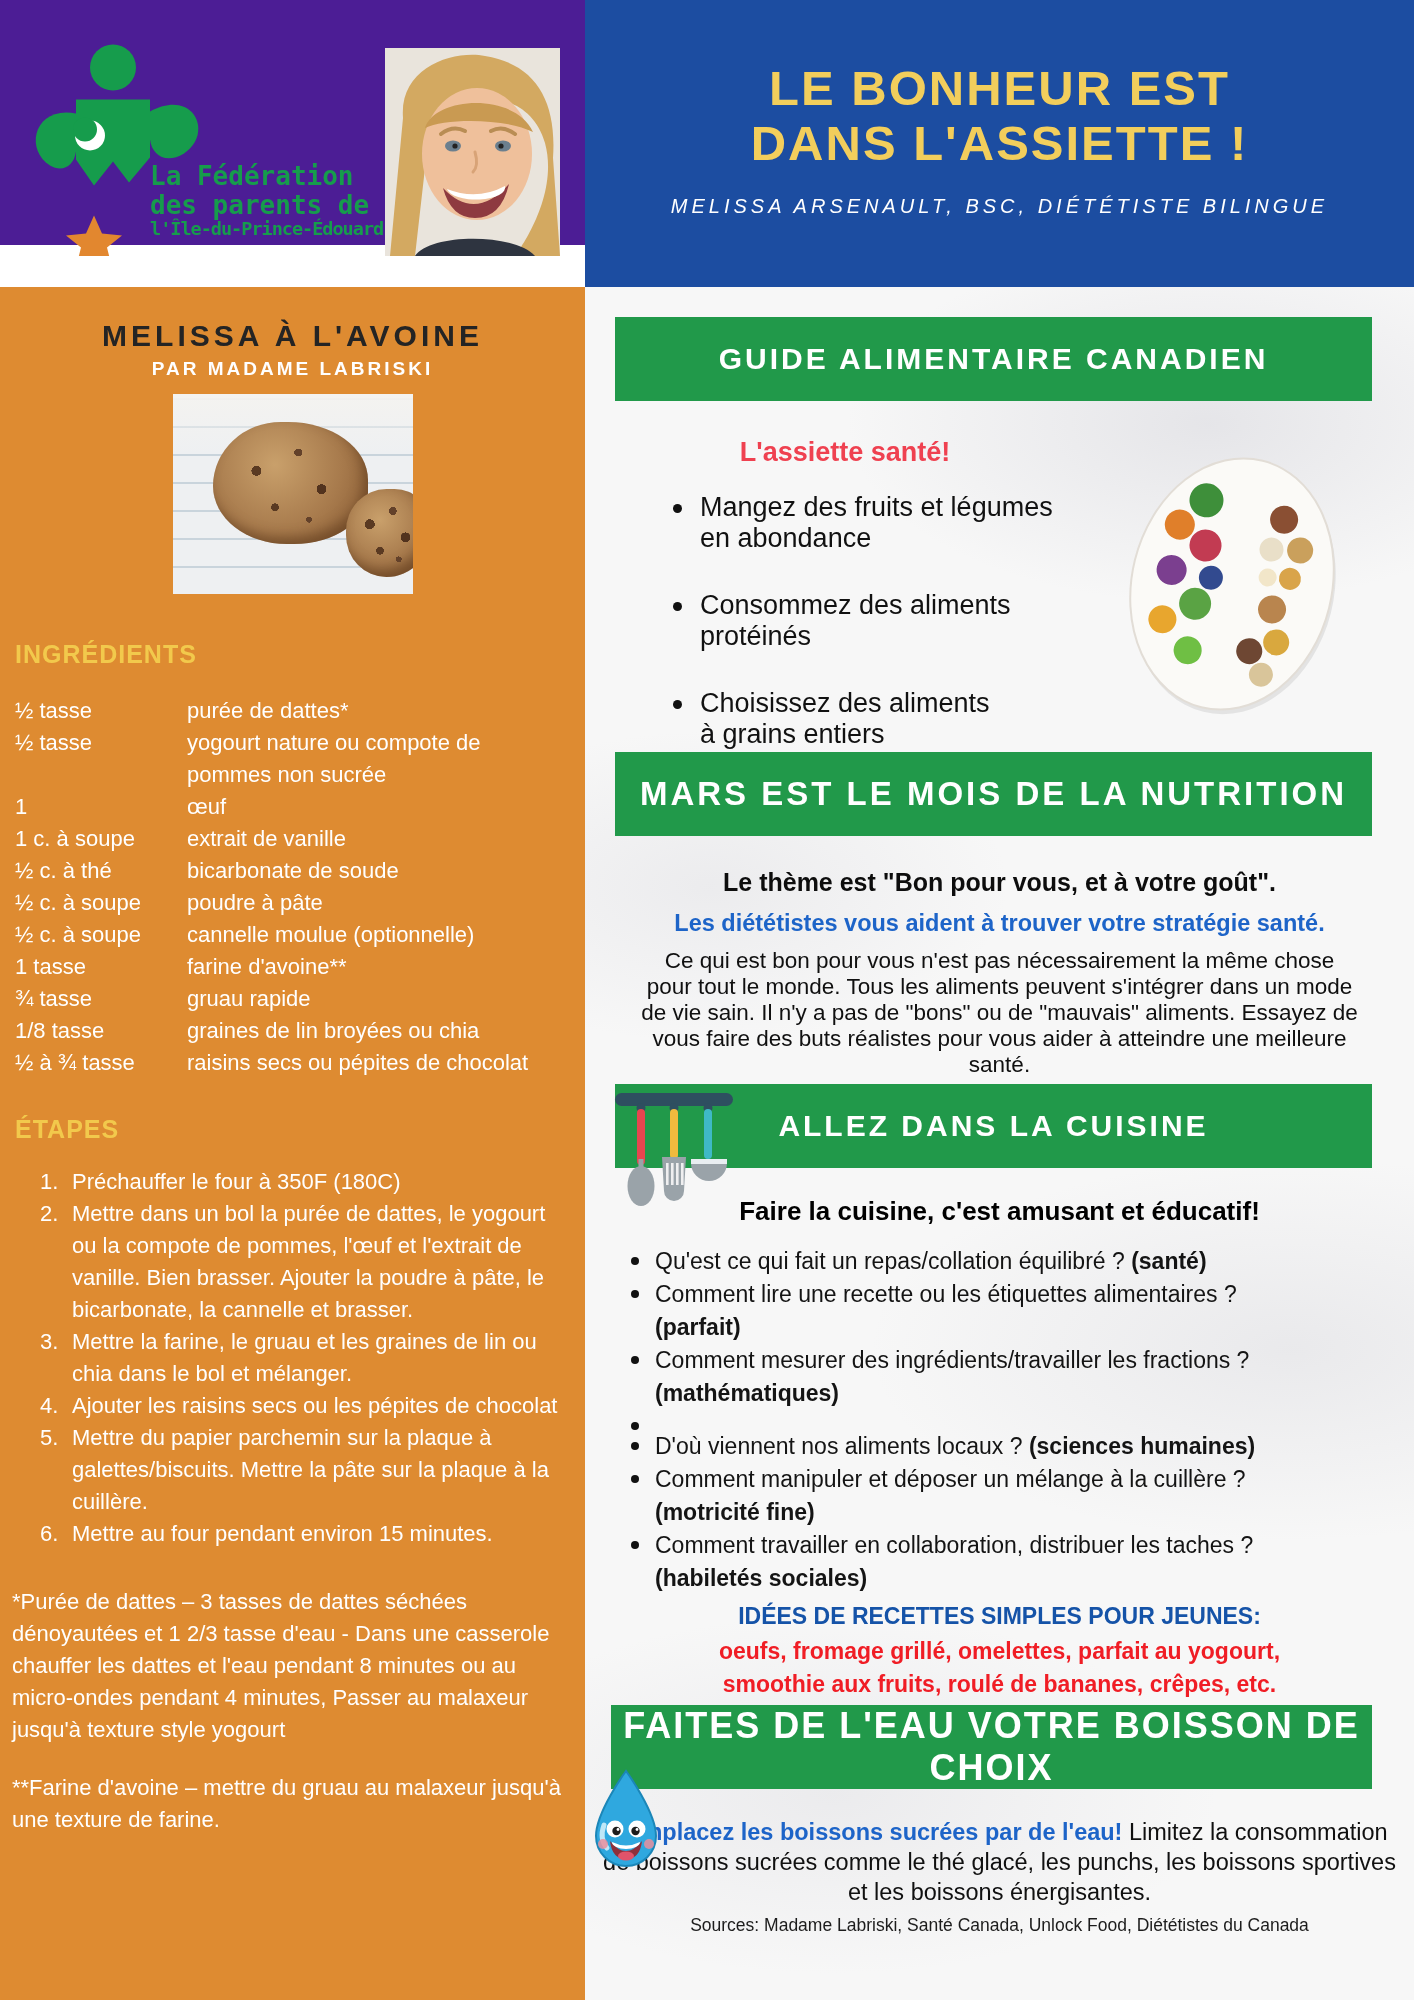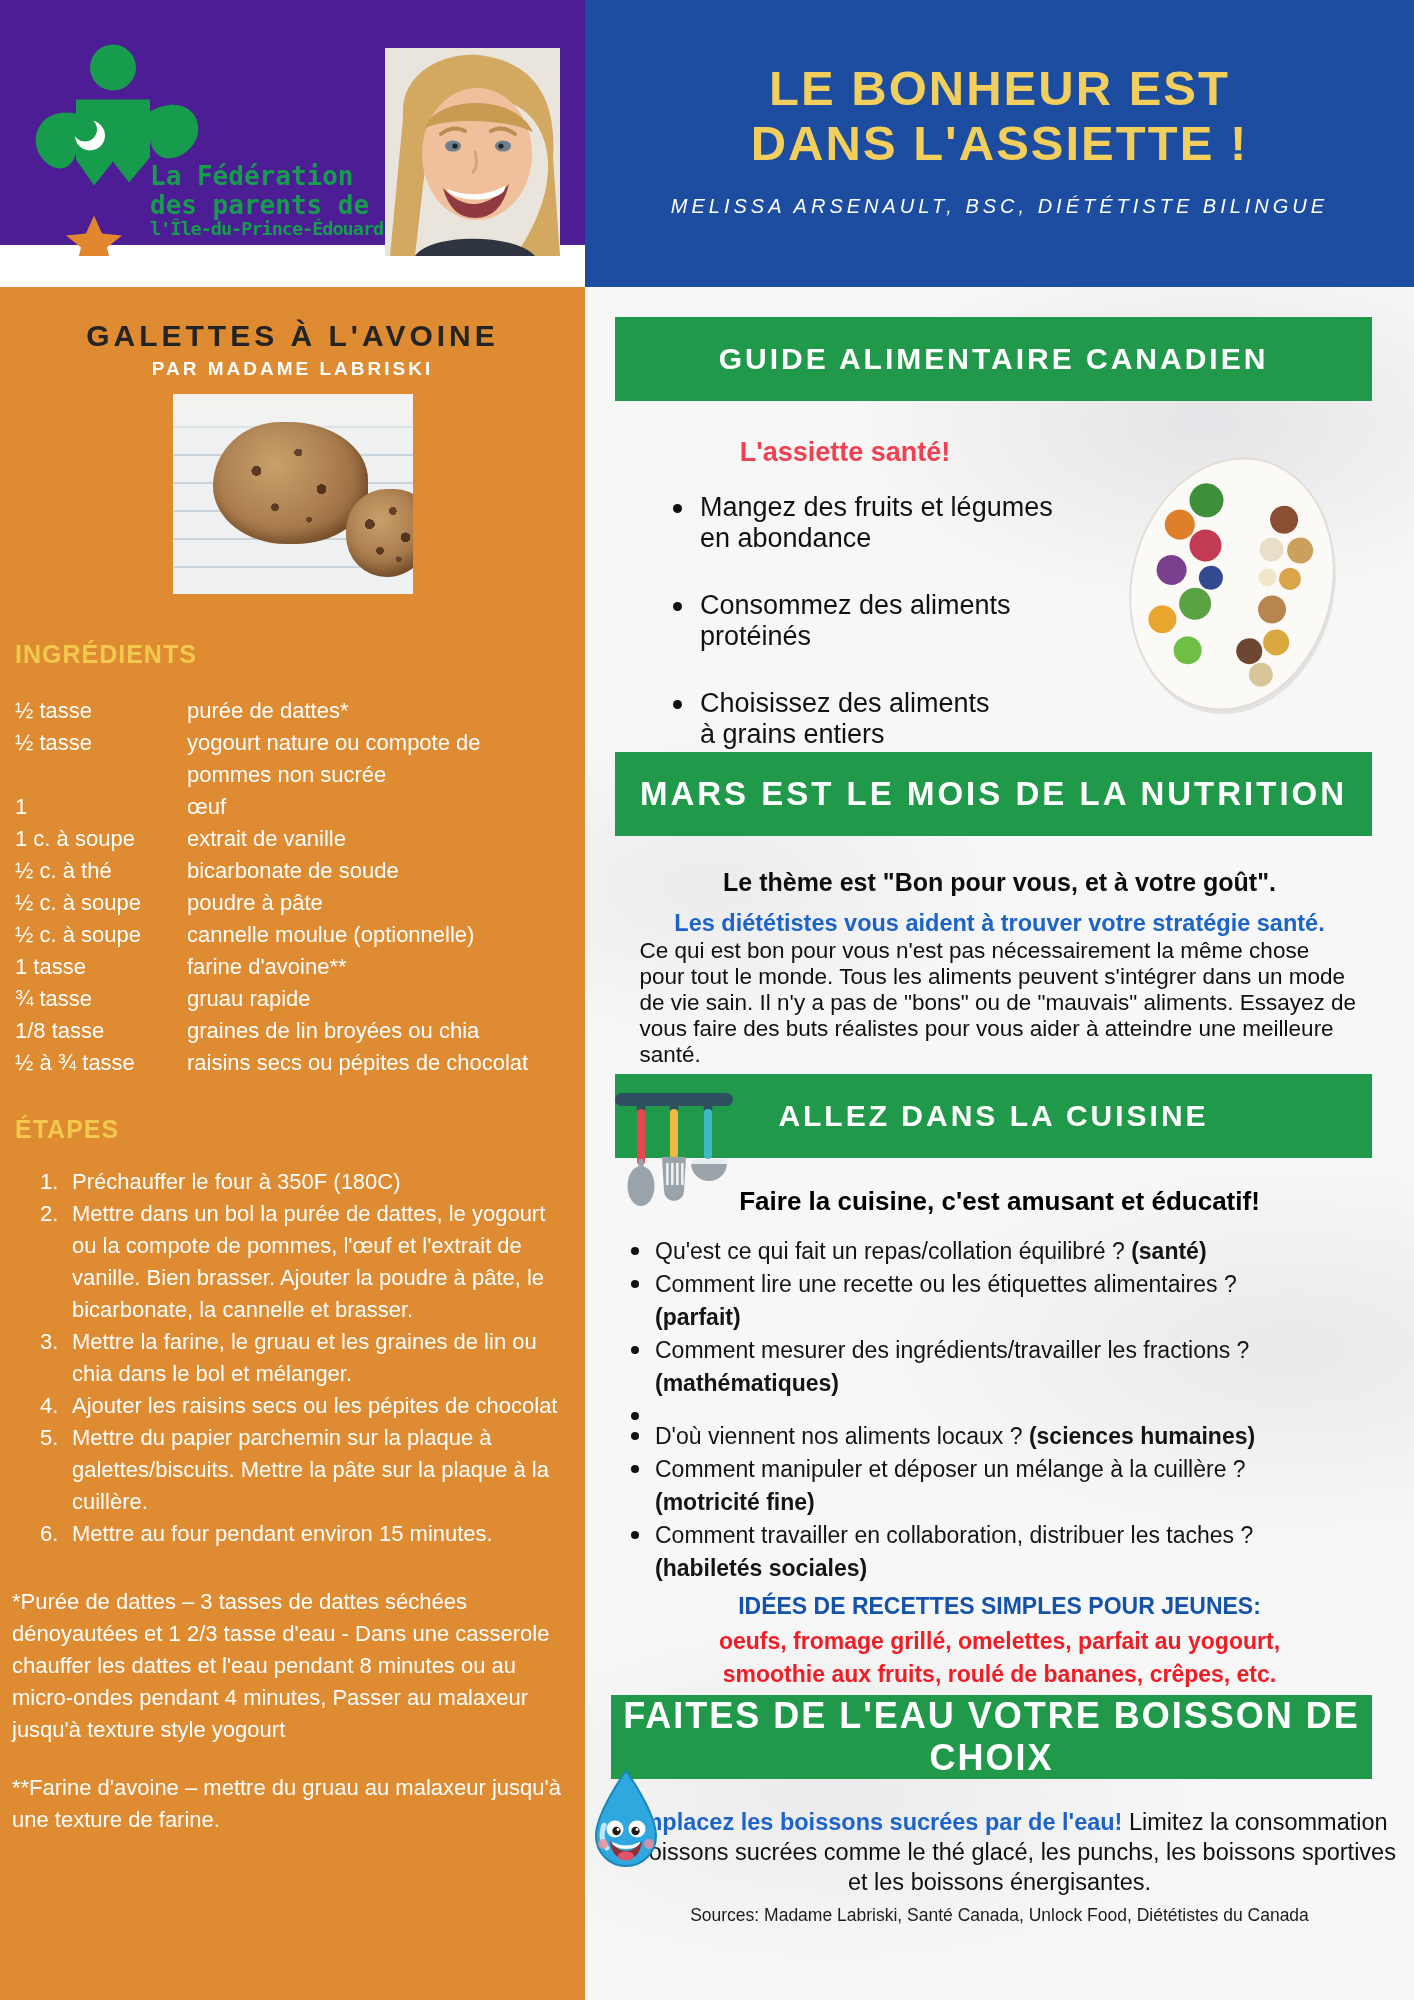--- a/index.html
+++ b/index.html
@@ -70,21 +70,21 @@
   .banner.water-b{margin-top:4px;margin-left:26px;font-size:36px;letter-spacing:2px;}
   .plate-title{margin-top:36px;width:520px;text-align:center;color:var(--red);font-size:27px;font-weight:bold;}
   .guide-bullets{margin:24px 0 0 88px;width:430px;list-style:none;padding:0;font-size:27px;line-height:31px;color:#111;}
   .guide-bullets li{display:flex;margin-bottom:36px;}
   .guide-bullets li:last-child{margin-bottom:0;}
   .dot{flex:none;width:9px;height:9px;border-radius:50%;background:#111;margin:12px 18px 0 0;}
   .pre{white-space:pre-line;}
   .plate{position:absolute;left:530px;top:160px;width:235px;height:275px;}
   .theme{margin-top:32px;text-align:center;font-size:25px;font-weight:bold;color:#0d0d0d;}
   .lead-blue{margin-top:13px;text-align:center;font-size:23.5px;font-weight:bold;color:var(--tblue);}
-  .nut-body{margin:1px auto 0;width:720px;font-size:22.5px;line-height:26px;color:#101010;}
+  .nut-body{margin:11px auto 0;width:720px;text-align:center;font-size:22.5px;line-height:26px;color:#101010;}
   .utensils{position:absolute;left:28px;top:798px;width:122px;height:126px;z-index:3;}
   .kitchen-head{margin-top:28px;text-align:center;font-size:26px;font-weight:bold;color:#000;}
   .kitchen-bullets{margin:18px 40px 0 46px;padding:0;list-style:none;font-size:23px;line-height:33px;color:#141414;}
   .kitchen-bullets li{display:flex;}
   .kitchen-bullets .dot{margin:12px 16px 0 0;width:8px;height:8px;}
   .ideas-head{margin-top:8px;text-align:center;font-size:23px;font-weight:bold;color:var(--tblue2);}
   .ideas-list{margin-top:5px;text-align:center;font-size:23px;font-weight:bold;color:var(--red2);line-height:33px;}
   .water-drop{position:absolute;left:4px;top:1482px;width:74px;height:102px;z-index:3;}
   .water-body{margin:28px auto 0;width:802px;text-align:center;font-size:23.5px;line-height:30px;color:#101010;}
   .water-body strong{color:var(--tblue);}
@@ -130,21 +130,21 @@
 
   <div class="header-right">
     <div class="main-title">
       <div>LE BONHEUR EST</div>
       <div>DANS L'ASSIETTE !</div>
     </div>
     <div class="subtitle">MELISSA ARSENAULT, BSC, DIÉTÉTISTE BILINGUE</div>
   </div>
 
   <div class="col-left">
-    <div class="recipe-title">GALETTES À L'AVOINE</div>
+    <div class="recipe-title">MELISSA À L'AVOINE</div>
     <div class="recipe-byline">PAR MADAME LABRISKI</div>
 
     <div class="recipe-photo">
       <div class="haze"></div>
       <div class="cookie c1">
           <div class="chips"></div>
         </div>
       <div class="cookie c2">
           <div class="chips"></div>
         </div>

